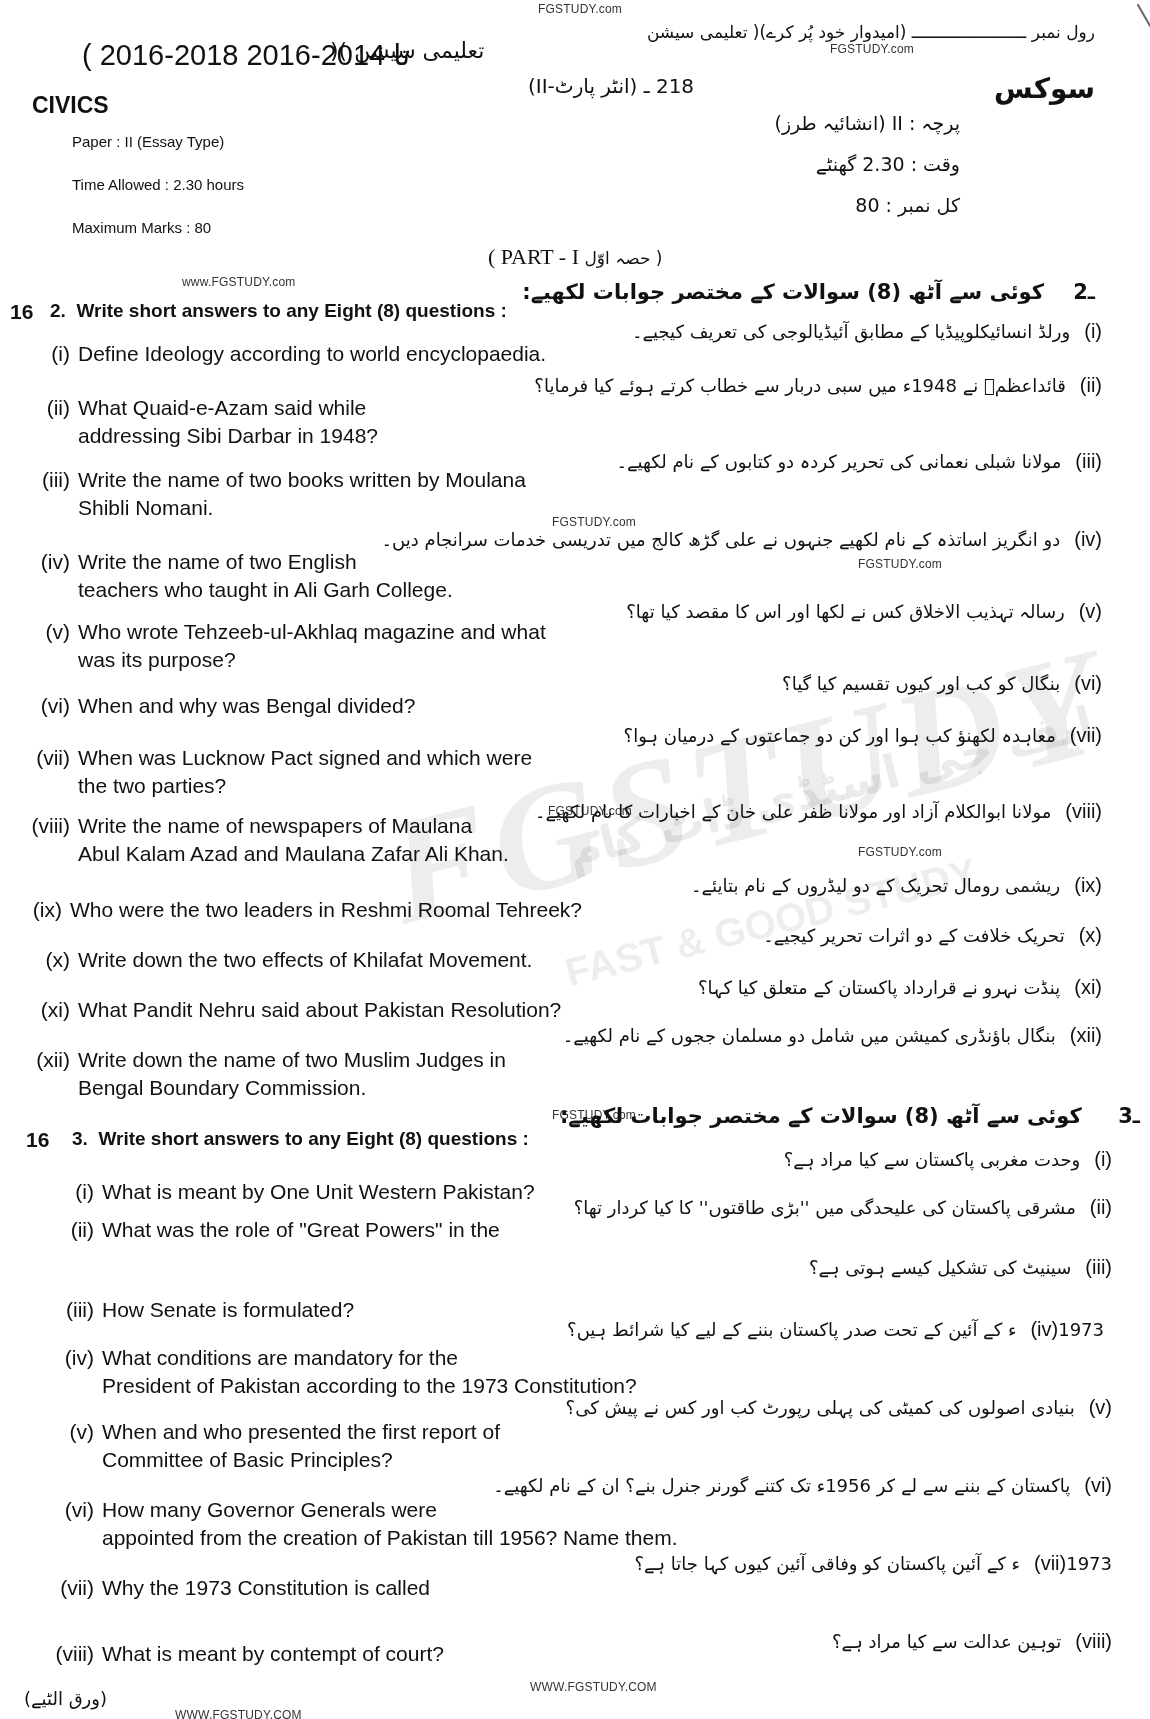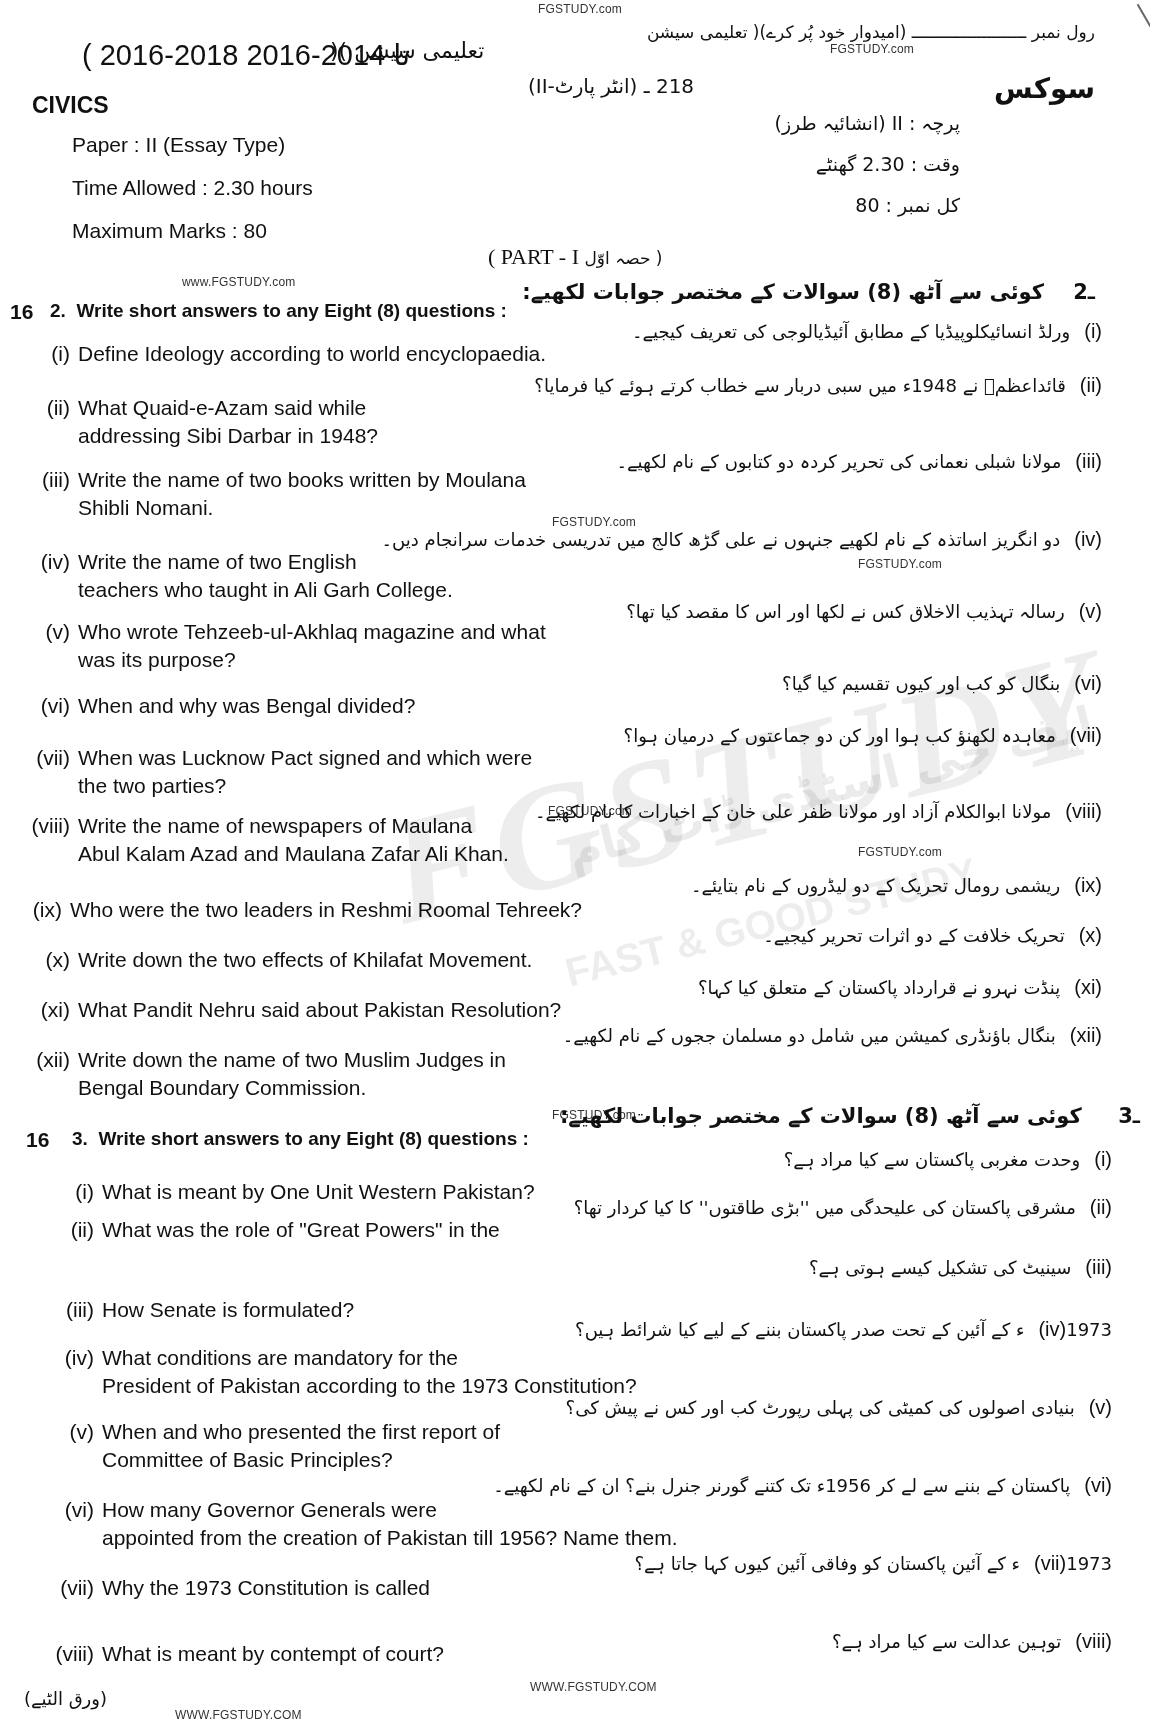--- a/index.html
+++ b/index.html
@@ -6,21 +6,21 @@
     body {
       width: 1150px; height: 1719px; position: relative; overflow: hidden;
       font-family: "Liberation Sans", sans-serif; color: #111;
     }
     .abs { position: absolute; white-space: nowrap; }
     .wm-small { font-size: 12px; color: #333; letter-spacing: 0.2px; }
     .urdu { direction: rtl; font-family: "DejaVu Sans", sans-serif; font-size: 19px; color: #111; }
     .urdu-bold { font-weight: bold; font-size: 21px; }
     .title-session { font-size: 29px; }
     .civics { font-size: 23px; font-weight: bold; }
-    .meta { font-size: 21px; }
+    .meta { font-size: 15px; }
     .part { font-family: "Liberation Serif", serif; font-size: 22px; }
     .sec-head { font-size: 19px; font-weight: bold; }
     .sec-marks { font-size: 21px; font-weight: bold; }
     .q { font-size: 21px; line-height: 28px; }
     .q .num { display: inline-block; width: 46px; text-align: right; margin-right: 8px; }
     .q .cont { display: block; padding-left: 54px; }
     .uq { font-size: 18px; }
     .uq .unum { font-family: "Liberation Sans", sans-serif; font-size: 20px; margin-left: 14px; direction: ltr; unicode-bidi: embed; }
     .watermark-big {
       position: absolute; left: 380px; top: 700px; font-family: "Liberation Serif", serif;
@@ -137,20 +137,20 @@
   <div class="abs q" style="left:48px; top:1296px;"><span class="num">(iii)</span><span>How Senate is formulated?</span></div>
   <div class="abs q" style="left:48px; top:1344px;"><span class="num">(iv)</span><span>What conditions are mandatory for the</span><span class="cont">President of Pakistan according to the 1973 Constitution?</span></div>
   <div class="abs q" style="left:48px; top:1418px;"><span class="num">(v)</span><span>When and who presented the first report of</span><span class="cont">Committee of Basic Principles?</span></div>
   <div class="abs q" style="left:48px; top:1496px;"><span class="num">(vi)</span><span>How many Governor Generals were</span><span class="cont">appointed from the creation of Pakistan till 1956? Name them.</span></div>
   <div class="abs q" style="left:48px; top:1574px;"><span class="num">(vii)</span><span>Why the 1973 Constitution is called</span></div>
   <div class="abs q" style="left:48px; top:1640px;"><span class="num">(viii)</span><span>What is meant by contempt of court?</span></div>
 
   <div class="abs urdu uq" style="right:38px; top:1148px;"><span class="unum">(i)</span><span>وحدت مغربی پاکستان سے کیا مراد ہے؟</span></div>
   <div class="abs urdu uq" style="right:38px; top:1196px;"><span class="unum">(ii)</span><span>مشرقی پاکستان کی علیحدگی میں ''بڑی طاقتوں'' کا کیا کردار تھا؟</span></div>
   <div class="abs urdu uq" style="right:38px; top:1256px;"><span class="unum">(iii)</span><span>سینیٹ کی تشکیل کیسے ہوتی ہے؟</span></div>
-  <div class="abs urdu uq" style="right:38px; top:1318px;text-align:right;"><span class="unum">(iv)</span><span>1973ء کے آئین کے تحت صدر پاکستان بننے کے لیے کیا شرائط ہیں؟</span></div>
+  <div class="abs urdu uq" style="right:46px; top:1318px;text-align:right;"><span class="unum">(iv)</span><span>1973ء کے آئین کے تحت صدر پاکستان بننے کے لیے کیا شرائط ہیں؟</span></div>
   <div class="abs urdu uq" style="right:38px; top:1396px;"><span class="unum">(v)</span><span>بنیادی اصولوں کی کمیٹی کی پہلی رپورٹ کب اور کس نے پیش کی؟</span></div>
   <div class="abs urdu uq" style="right:38px; top:1474px;"><span class="unum">(vi)</span><span>پاکستان کے بننے سے لے کر 1956ء تک کتنے گورنر جنرل بنے؟ ان کے نام لکھیے۔</span></div>
   <div class="abs urdu uq" style="right:38px; top:1552px;"><span class="unum">(vii)</span><span>1973ء کے آئین پاکستان کو وفاقی آئین کیوں کہا جاتا ہے؟</span></div>
   <div class="abs urdu uq" style="right:38px; top:1630px;"><span class="unum">(viii)</span><span>توہین عدالت سے کیا مراد ہے؟</span></div>
 </div>
 
 <div class="abs urdu" style="left:24px; top:1688px; font-size:18px;">(ورق الٹیے)</div>
 
 </body></html>

